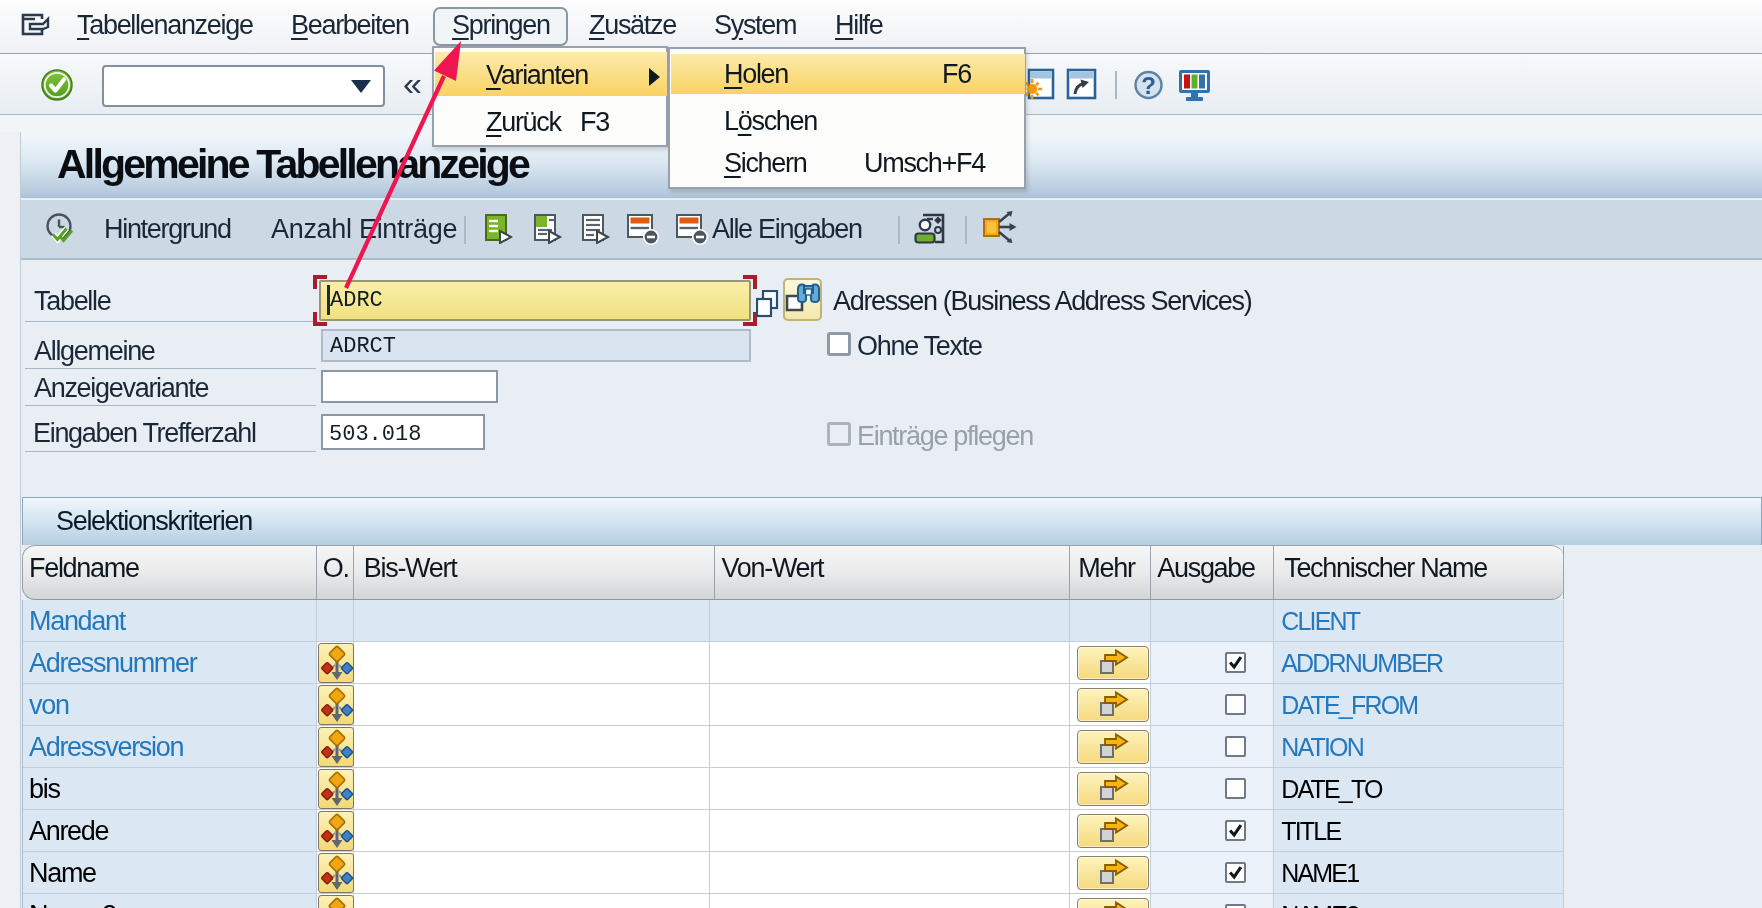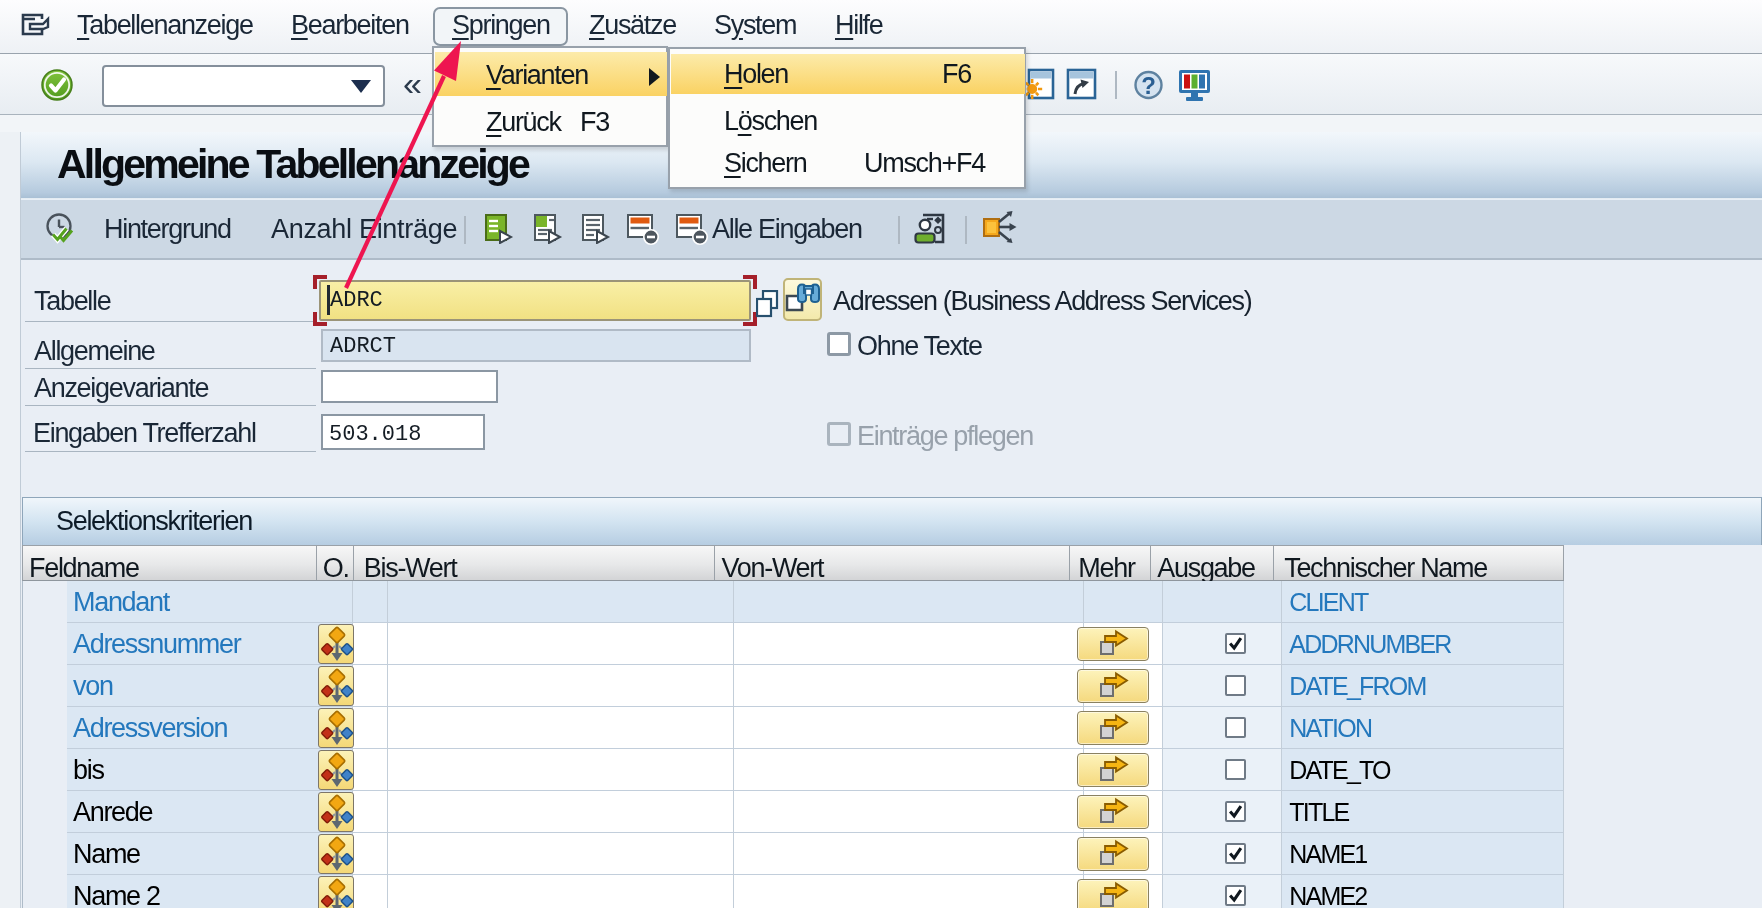--- a/index.html
+++ b/index.html
@@ -26,25 +26,25 @@
 .lbline{position:absolute;width:291px;height:1px;background:#a9b5c1;left:25px;}
 .fld{position:absolute;background:#fff;border:2px solid #8b97a3;}
 #fadrc{left:319px;top:280px;width:432px;height:41px;background:linear-gradient(#f9efa6,#f1e183);border:2px solid #9b9478;border-radius:2px;}
 #fadrct{left:321px;top:329px;width:430px;height:33px;background:#d9e4f0;border:2px solid #b0bac6;}
 #fvar{left:321px;top:370px;width:177px;height:33px;}
 #fmax{left:321px;top:414px;width:164px;height:36px;}
 .cb{position:absolute;width:24px;height:24px;background:#fff;border:3px solid #8d99a5;border-radius:3px;}
 
 #selbar{position:absolute;left:22px;top:497px;width:1740px;height:48px;background:linear-gradient(#f0f6fb,#d3e4f1 50%,#b6cde2 100%);border:1px solid #8fa6ba;border-bottom:none;}
 #seltable{position:absolute;left:22px;top:545px;width:1542px;}
-.hrow{display:flex;height:36px;background:linear-gradient(#f7f7f7,#e7e8e9 55%,#d3d4d6);border-top:1px solid #9aa1a8;border-bottom:1px solid #8f969d;}
+.hrow{display:flex;height:55px;background:linear-gradient(#f7f7f7,#e7e8e9 55%,#d3d4d6);border-top:1px solid #9aa1a8;border-bottom:1px solid #8f969d;border-radius:13px;}
 .hrow>div{border-right:1px solid #9aa1a8;font-size:27px;letter-spacing:-1.3px;line-height:44px;color:#10181f;padding-left:6px;}
 .row{display:flex;height:42px;position:relative;}
 .row>div{border-right:1px solid #c3ced9;border-left:0;border-bottom:1px solid #c2cedb;font-size:27px;letter-spacing:-1.3px;line-height:43px;white-space:pre;}
-.c1{width:294px;background:#dbe7f3;padding-left:6px;margin-left:44px;}
+.c1{width:294px;background:#dbe7f3;padding-left:6px;}
 .c2{width:37px;background:#fff;}
 .c3{width:356px;background:#fff;}
 .c4{width:361px;background:#fff;}
 .c5{width:81px;background:#fff;}
 .c6{width:123px;background:#eaf1f8;position:relative;}
 .c7{width:290px;background:#dbe7f3;padding-left:7px;font-size:25px !important;letter-spacing:-1.8px !important;}
 .mrow .c2,.mrow .c3,.mrow .c4,.mrow .c5,.mrow .c6{background:#dbe7f3;}
 .row>div.obtn{position:absolute;left:295px;top:1px;width:36px;height:40px;background:linear-gradient(#fcf2b8,#f4d877);border:1px solid #7d7668;border-radius:3px;}
 .row>div.mbtn{position:absolute;left:1054px;top:4px;width:72px;height:34px;background:linear-gradient(#fdf3bb,#f5d97e);border:1px solid #8a8161;border-radius:4px;box-shadow:inset 0 0 0 1px #fff8;}
 .row>div.ck{position:absolute;left:1202px;top:10px;width:21px;height:21px;background:#fff;border:2px solid #6f7a86;border-radius:2px;}

